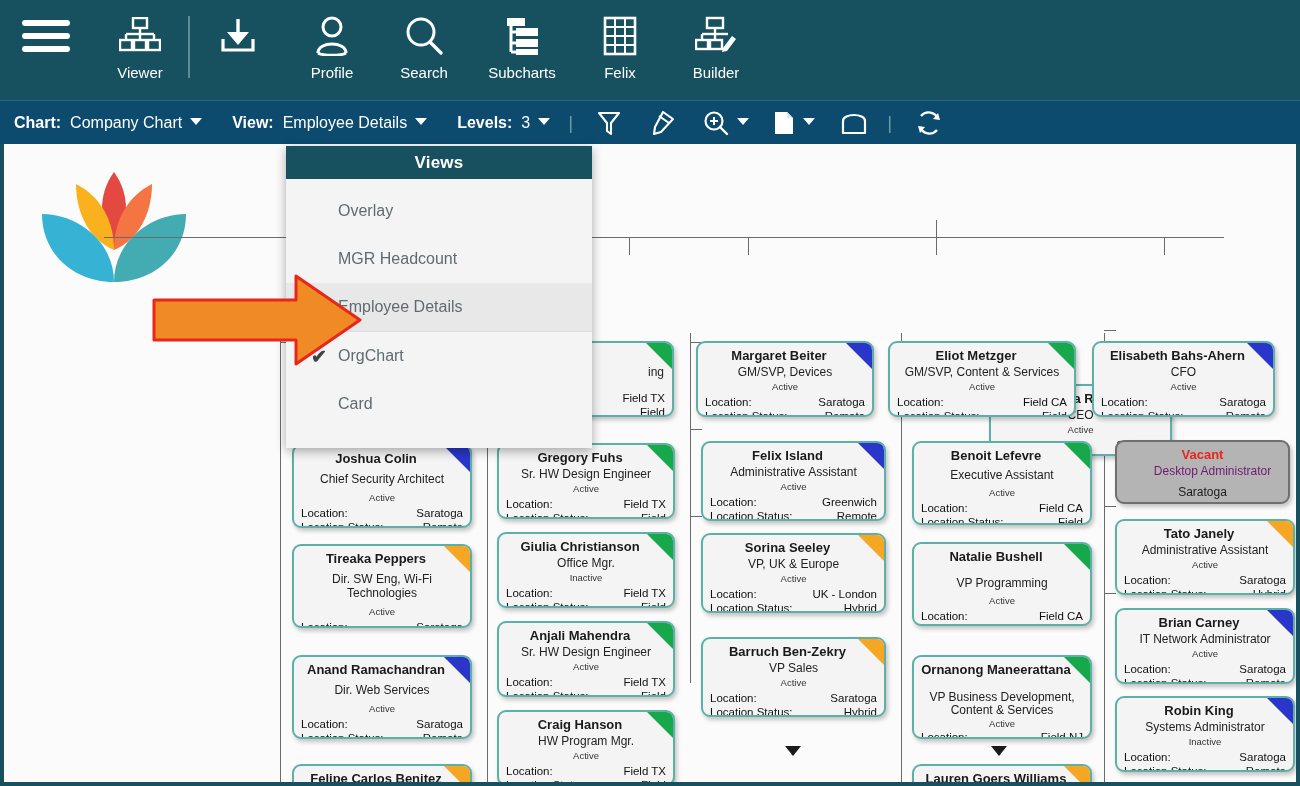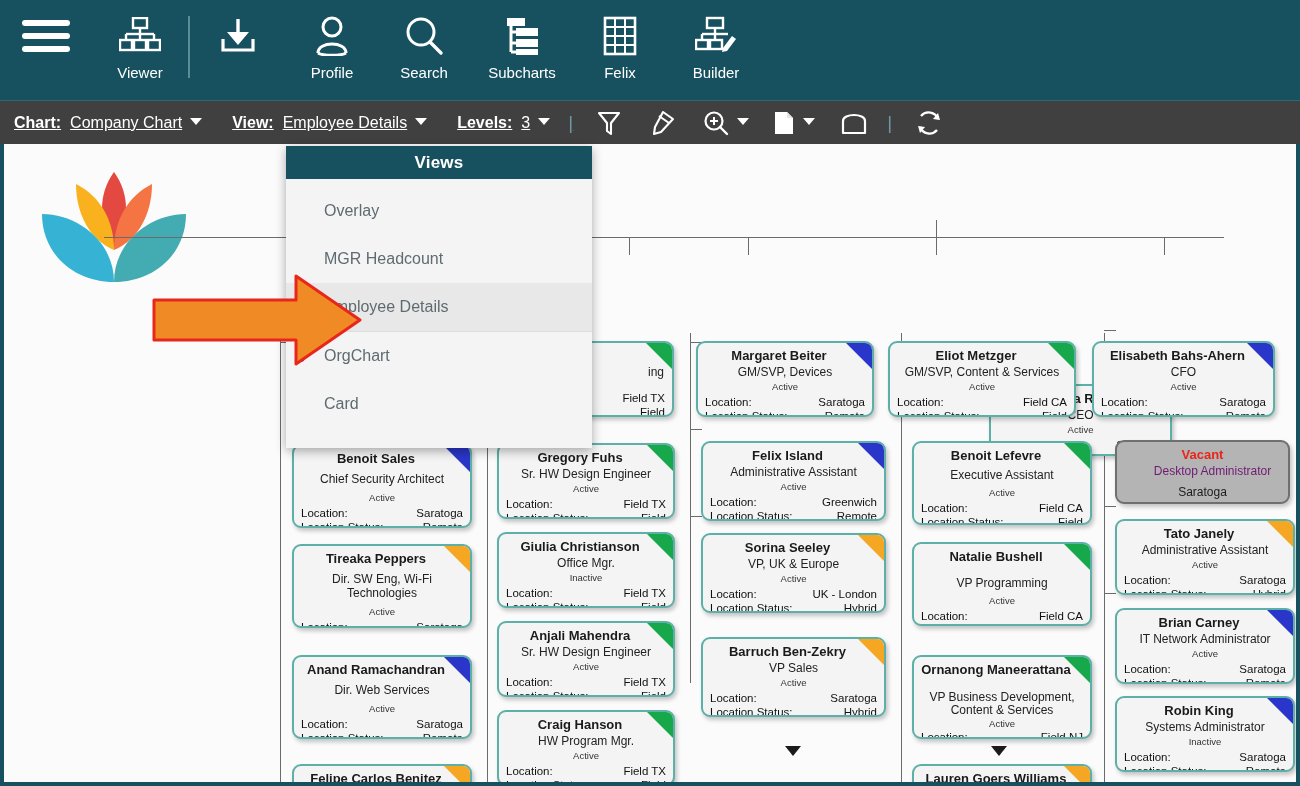--- a/index.html
+++ b/index.html
@@ -25,24 +25,24 @@
   .tb-label{font-size:15px;line-height:16px;margin-top:7px;color:#fff;white-space:nowrap;}
   .tb-icon{height:44px;display:flex;align-items:center;justify-content:center;}
   .tb-sep{width:2px;height:62px;background:#5d8b97;margin-top:16px;}
 
   .hamburger{display:flex;flex-direction:column;justify-content:center;gap:7px;width:48px;}
   .hamburger span{display:block;height:6px;background:#fff;border-radius:3px;width:48px;}
 
   
   .filterbar{
     position:absolute;left:0;top:100px;width:1300px;height:44px;
-    background:#404040;
+    background:#0c4a6e;
     border-top:1px solid #2f6674;
     display:flex;align-items:center;
-    color:#fff;font-size:16px;text-decoration:underline;
+    color:#fff;font-size:16px;
   }
   .fb-label{font-weight:bold;font-size:16px;margin-left:14px;color:#fff;}
   .fb-value{margin-left:9px;font-size:16px;color:#fff;cursor:pointer;}
   .caret{
     display:inline-block;margin-left:8px;width:0;height:0;cursor:pointer;
     border-left:6px solid transparent;border-right:6px solid transparent;border-top:7px solid #ffffff;
     vertical-align:middle;position:relative;top:-2px;
   }
   .fb-pipe{color:#6d99a4;margin:0 10px;font-size:19px;}
   .fb-icon{margin-left:14px;cursor:pointer;display:flex;align-items:center;}
@@ -118,21 +118,21 @@
     z-index:40;
   }
   .views-header{
     height:33px;background:#17505f;color:#fff;
     display:flex;align-items:center;justify-content:center;
     font-size:17px;font-weight:bold;letter-spacing:.2px;
   }
   .views-list{padding:8px 0 20px 0;}
   .view-item{
     height:48px;display:flex;align-items:center;
-    font-size:16px;color:#5f6b70;padding-left:0;cursor:pointer;
+    font-size:16px;color:#5f6b70;padding-left:14px;cursor:pointer;
   }
   .view-item .chk{width:38px;text-align:center;font-size:19px;color:#3b4347;font-weight:bold;}
   .view-item .lbl{padding-left:0;}
   .view-item.sel{background:#e8e8e8;border-bottom:1px solid #dcdcdc;}
 
   
   .arrow-ann{position:absolute;left:148px;top:272px;width:220px;height:100px;z-index:60;}
 </style>
 </head>
 <body>
@@ -434,21 +434,21 @@
           </div>
         <div class="row">
             <span class="k">Location Status:</span>
             <span class="v">Remote</span>
           </div>
       </div>
     </div>
 
     <div class="node" style="left:288px;top:300px;width:180px;height:84px;">
       <div class="flag flag-blue"></div>
-      <div class="nm">Benoit Sales</div>
+      <div class="nm">Joshua Colin</div>
       <div class="ti" style="margin-top:6px;">Chief Security Architect</div>
       <div class="st" style="margin-top:6px;">Active</div>
       <div class="rows">
         <div class="row">
             <span class="k">Location:</span>
             <span class="v">Saratoga</span>
           </div>
         <div class="row">
             <span class="k">Location Status:</span>
             <span class="v">Remote</span>

